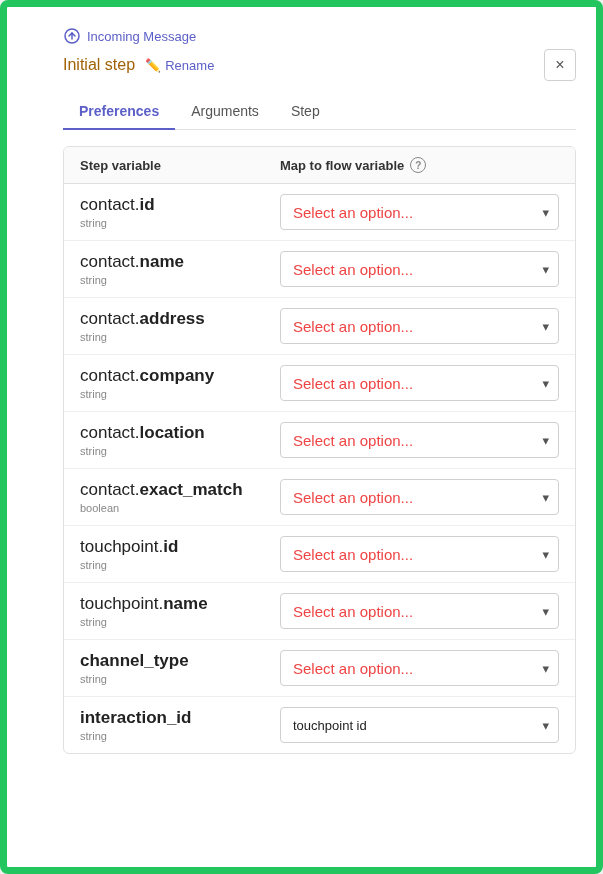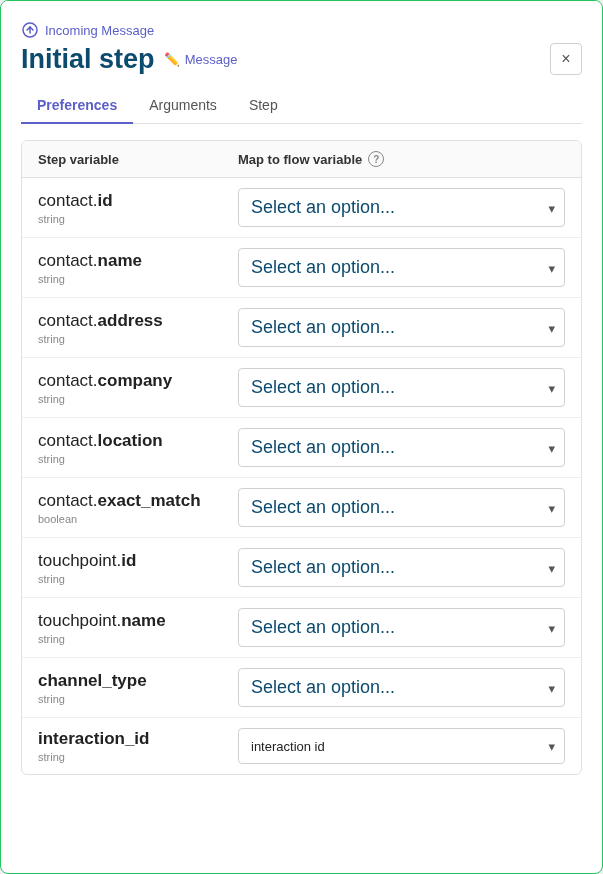--- a/index.html
+++ b/index.html
@@ -8,25 +8,26 @@
       background: #f0f0f0;
       display: flex;
       justify-content: center;
       align-items: flex-start;
       min-height: 874px;
     }
     .panel {
       width: 603px;
       min-height: 874px;
       background: #ffffff;
-      border: 1px solid #22c55e;
+      border: 7px solid #22c55e;
       border-radius: 8px;
       overflow: hidden;
       display: flex;
       flex-direction: column;
+      padding-left: 36px;
     }
     .panel-header {
       padding: 20px 20px 0 20px;
       background: #fff;
     }
     .incoming-message-label {
       display: flex;
       align-items: center;
       gap: 6px;
       color: #5b5fc7;
@@ -46,23 +47,23 @@
       align-items: center;
       justify-content: space-between;
       margin-bottom: 14px;
     }
     .title-left {
       display: flex;
       align-items: center;
       gap: 10px;
     }
     .step-title {
-      font-size: 27px;
-      font-weight: 700;
-      color: #0c4a6e;
+      font-size: 16px;
+      font-weight: 400;
+      color: #a16207;
     }
     .rename-btn {
       display: flex;
       align-items: center;
       gap: 4px;
       color: #5b5fc7;
       font-size: 13px;
       cursor: pointer;
       background: none;
       border: none;
@@ -197,22 +198,22 @@
       background: #fff;
       font-size: 13px;
       cursor: pointer;
       position: relative;
       display: flex;
       align-items: center;
       justify-content: space-between;
       min-height: 36px;
     }
     .select-placeholder {
-      color: #0c4a6e;
-      font-size: 18px;
+      color: #ef4444;
+      font-size: 15px;
     }
     .select-value {
       color: #222;
       font-size: 13px;
     }
   </style>
 </head>
 <body>
 
 <div class="panel">
@@ -225,21 +226,21 @@
           <line x1="8" y1="5" x2="8" y2="11" stroke="#5b5fc7" stroke-width="1.5" stroke-linecap="round"></line>
         </svg>
       </span>
       <span>Incoming Message</span>
     </div>
     <div class="title-row">
       <div class="title-left">
         <span class="step-title">Initial step</span>
         <button class="rename-btn">
           <span class="rename-icon">✏️</span>
-          <span>Message</span>
+          <span>Rename</span>
         </button>
       </div>
       <button class="close-btn">
         <span>×</span>
       </button>
     </div>
     <div class="tabs-row">
       <button class="tab active">Preferences</button>
       <button class="tab">Arguments</button>
       <button class="tab">Step</button>
@@ -375,21 +376,21 @@
         </div>
       </div>
 
       <div class="table-row">
         <div class="var-cell">
           <span class="var-name"><span class="bold-part">interaction_id</span></span>
           <span class="var-type">string</span>
         </div>
         <div class="select-wrapper">
           <div class="select-display has-value">
-            <span class="select-value">interaction id</span>
+            <span class="select-value">touchpoint id</span>
           </div>
           <span class="chevron-down">▾</span>
         </div>
       </div>
 
     </div>
   </div>
 </div>
 
 </body></html>

